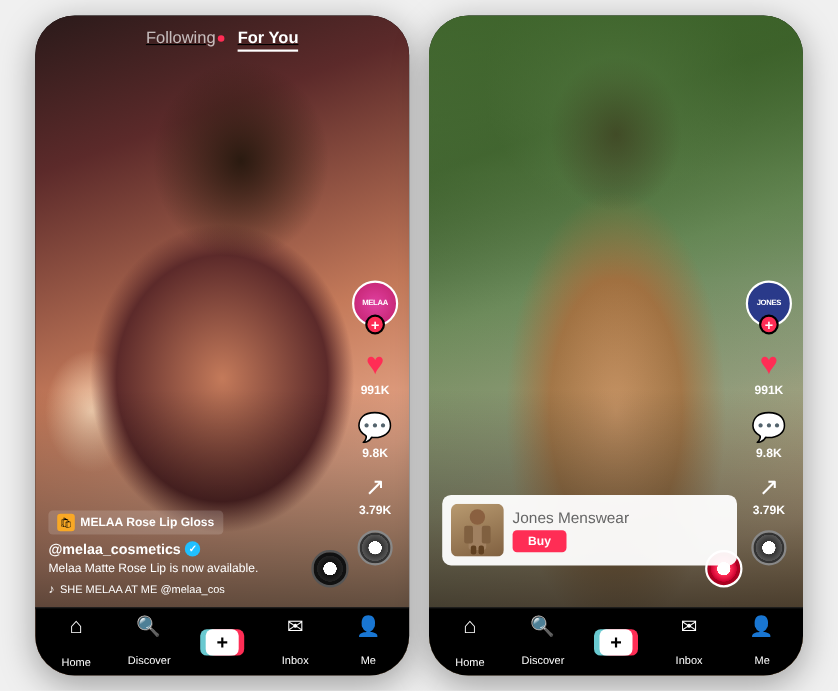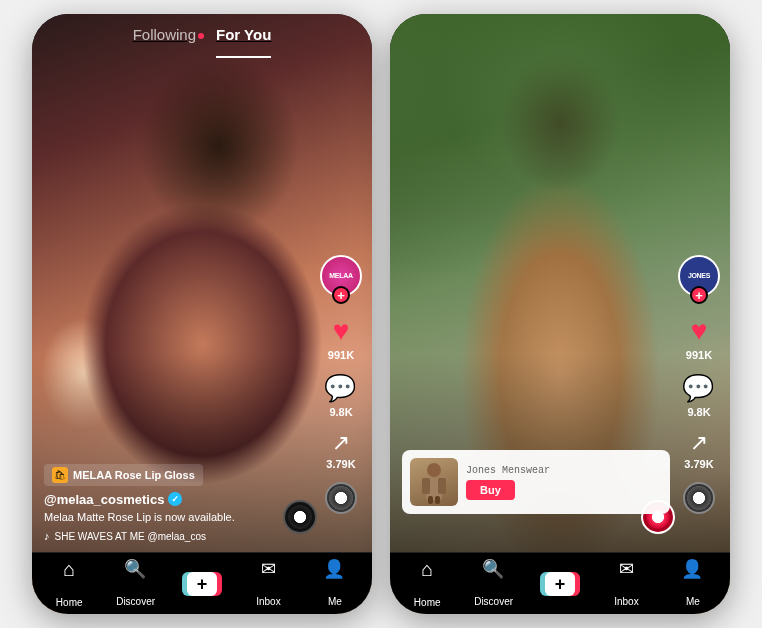--- a/index.html
+++ b/index.html
@@ -58,21 +58,21 @@
       font-size: 15px;
       color: rgba(255,255,255,0.7);
       font-weight: 500;
       cursor: pointer;
     }
 
     .nav-tab.active {
       color: #fff;
       font-weight: 700;
       border-bottom: 2px solid #fff;
-      padding-bottom: 13px;
+      padding-bottom: 2px;
     }
 
     .live-dot {
       width: 6px;
       height: 6px;
       background: #ff2d55;
       border-radius: 50%;
       display: inline-block;
       margin-left: 2px;
       vertical-align: middle;
@@ -383,24 +383,23 @@
     }
 
     .product-name {
       font-size: 10px;
       font-weight: 700;
       color: #000;
       line-height: 1.2;
     }
 
     .product-brand {
-      font-size: 10px;
+      font-size: 14px;
       color: #666;
       margin-bottom: 4px;
-      font-family: Liberation Mono, monospace;
     }
 
     .buy-btn {
       background: #ff2d55;
       color: #fff;
       border: none;
       border-radius: 4px;
       padding: 4px 14px;
       font-size: 11px;
       font-weight: 700;
@@ -499,21 +498,21 @@
     <div class="username">
       <span>@melaa_cosmetics</span>
       <span class="verified-badge">✓</span>
     </div>
     <div class="description">
       <span>Melaa Matte Rose Lip is
 now available.</span>
     </div>
     <div class="music-row">
       <span class="music-note">♪</span>
-      <span style="font-size:10px;color:#fff;"> SHE WAVES AT ME @melaa_cos</span>
+      <span style="font-size:10px;color:#fff;"> SHE MELAA AT ME @melaa_cos</span>
     </div>
   </div>
 
   <div class="sparkle-area">
     <div style="width:34px;height:34px;border-radius:50%;background:radial-gradient(circle,#fff 28%,#111 29%,#222 55%,#111 56%);border:2px solid #555;animation:spin 3s linear infinite;display:flex;align-items:center;justify-content:center;">
       <span style="font-size:8px;color:#fff;z-index:2;position:relative;">▶</span>
     </div>
   </div>
 
   <div class="bottom-nav">

